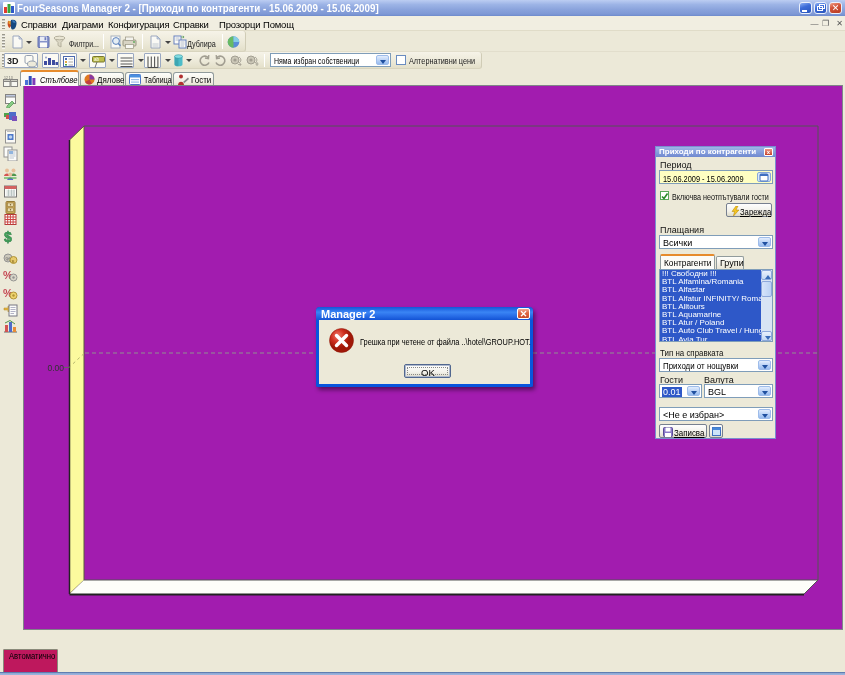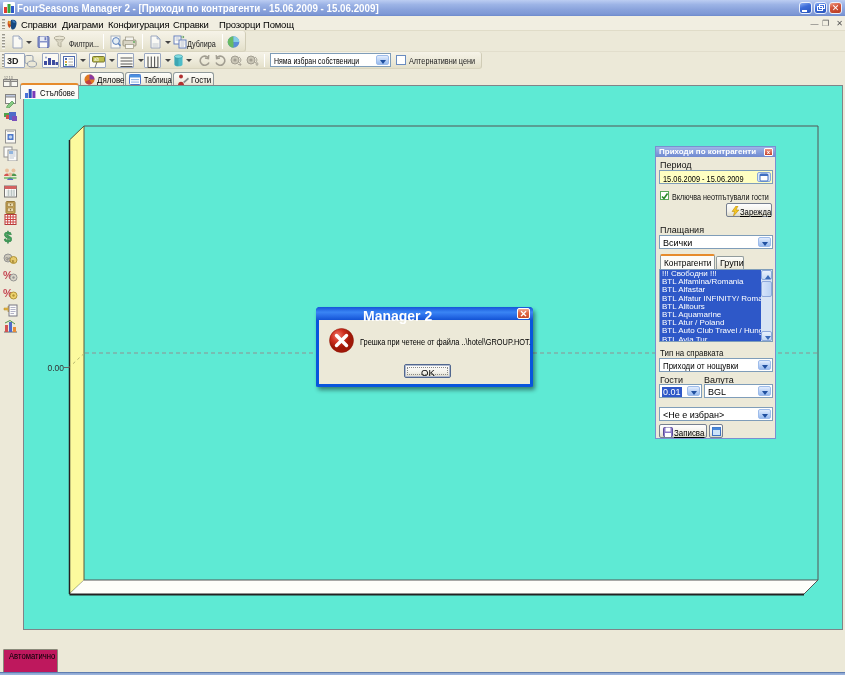--- a/index.html
+++ b/index.html
@@ -40,30 +40,30 @@
 .tlabel.sx{display:inline-block;transform-origin:0 0;}
 .darr{position:absolute;width:0;height:0;border-left:3px solid transparent;border-right:3px solid transparent;border-top:3px solid #444;}
 .tbtn{position:absolute;border:1px solid #9AA8C2;background:#FBFAF4;border-radius:1px;}
 
 #tbar1 svg{opacity:0.82;}
 #tbar2 svg{opacity:0.9;}
 
 #tabrow{left:20px;top:69px;width:825px;height:16px;}
 .tab{position:absolute;border:1px solid #919B9C;border-bottom:none;border-radius:3px 3px 0 0;
   font-size:9.5px;}
-.tab.active{top:14px;height:16px;background:#FCFBF7;border-top:2px solid #E68B2C;z-index:3;}
+.tab.active{top:1px;height:16px;background:#FCFBF7;border-top:2px solid #E68B2C;z-index:3;font-style:italic;}
 .tab.inactive{top:3px;height:13px;background:linear-gradient(180deg,#FEFEFB, #EFECE0 80%,#E5E1D0);}
 .tab span{position:absolute;top:2px;}
 .tab.inactive span{top:1px;}
 
 
 #lstrip{left:0;top:69px;width:22px;height:560px;opacity:0.88;}
 
 
-#canvas{left:23px;top:85px;width:820px;height:545px;background:#5eead4;border:1px solid #808488;}
+#canvas{left:23px;top:85px;width:820px;height:545px;background:#a21caf;border:1px solid #808488;}
 
 
 #panel{left:655px;top:146px;width:121px;height:293px;background:#ECE9D8;border:1px solid #7A8FD0;}
 #paneltitle{position:absolute;left:0px;top:0px;width:119px;height:10px;
   background:linear-gradient(180deg,#9FB4E6,#7D96D8 70%,#7089CE);}
 #paneltitle span{position:absolute;left:3px;top:0px;color:#fff;font-weight:bold;font-size:8px;}
 .plabel{position:absolute;left:4px;font-size:9px;color:#111;}
 .field{position:absolute;background:#fff;border:1px solid #7F9DB9;}
 .combo-arrow{position:absolute;right:1px;top:1px;bottom:1px;width:13px;border-radius:2px;
   background:linear-gradient(180deg,#E3EDFD,#C0D6F7 45%,#98BBEF);border:1px solid #9EBCEA;}
@@ -71,21 +71,21 @@
   border-left:3px solid transparent;border-right:3px solid transparent;border-top:4px solid #2050A0;}
 .xpbtn{position:absolute;background:linear-gradient(180deg,#FEFEFE,#F2F1EA 60%,#DDDAC8);
   border:1px solid #77808F;border-radius:2px;font-size:9px;text-align:center;}
 
 
 #dialog{left:316px;top:307px;width:217px;height:80px;background:#ECE9D8;
   border:3px solid #0855DD;border-top:none;border-radius:4px 4px 2px 2px;
   box-shadow:2px 3px 4px rgba(0,0,0,0.45);}
 #dlgtitle{position:absolute;left:-3px;top:0px;width:217px;height:13px;border-radius:4px 4px 0 0;
   background:linear-gradient(180deg,#1455D9 0%,#3A85F4 40%,#2E74EC 60%,#1353D5 100%);}
-#dlgtitle span{position:absolute;left:5px;top:1px;color:#fff;font-weight:bold;font-size:14px;margin-left:42px;}
+#dlgtitle span{position:absolute;left:5px;top:1px;color:#fff;font-weight:bold;font-size:11px;}
 #dlgclose{position:absolute;right:3px;top:1px;width:13px;height:11px;border:1px solid #fff;border-radius:2px;
   background:linear-gradient(180deg,#F1AD99,#E06A48 40%,#C94A28);color:#fff;font-size:9px;
   line-height:10px;text-align:center;font-weight:bold;}
 
 
 #winrow{left:0;top:630px;width:845px;height:19px;}
 #autorow{left:0;top:649px;width:845px;height:14px;}
 #statusbar{left:0;top:663px;width:845px;height:9px;}
 #bottomedge{left:0;top:672px;width:845px;height:3px;background:linear-gradient(180deg,#48689F,#8FA9D4 50%,#9FB7E0);}
 </style>
@@ -181,21 +181,21 @@
     <div class="sep" style="left:142px;top:3px;height:15px"></div>
     <div class="sep" style="left:222px;top:3px;height:15px"></div>
       <div class="darr" style="left:165px;top:10px"></div>
     <div class="darr" style="left:26px;top:10px"></div>
 
   </div>
 
   <div id="tbar2bg" class="abs"></div>
   <div id="tbar2" class="abs tbar">
     <div class="grip" style="top:2px;height:13px"></div>
-    <div class="tbtn" style="left:4px;top:1px;width:21px;height:15px">
+    <div class="tbtn" style="left:4px;top:1px;width:34px;height:15px">
         <span style="position:absolute;left:2px;top:2px;font-weight:bold;font-size:9px;color:#222">3D</span>
       </div>
       <svg style="position:absolute;left:23px;top:2px;" width="15" height="14" viewBox="0 0 15 14">
         <rect x="2" y="1.5" width="8" height="8" rx="1.5" fill="none" stroke="#8A96A8"></rect>
         <ellipse cx="9" cy="10" rx="4.5" ry="3" fill="#ECE9D8" stroke="#8A96A8"></ellipse>
       </svg>
       <div class="tbtn" style="left:42px;top:1px;width:17px;height:15px">
         <svg style="position:absolute;left:1px;top:2px;" width="14" height="10" viewBox="0 0 14 10">
           <rect x="0" y="5" width="3" height="4" fill="#2A3A98"></rect>
           <rect x="4" y="2" width="3" height="7" fill="#2A3A98"></rect>

